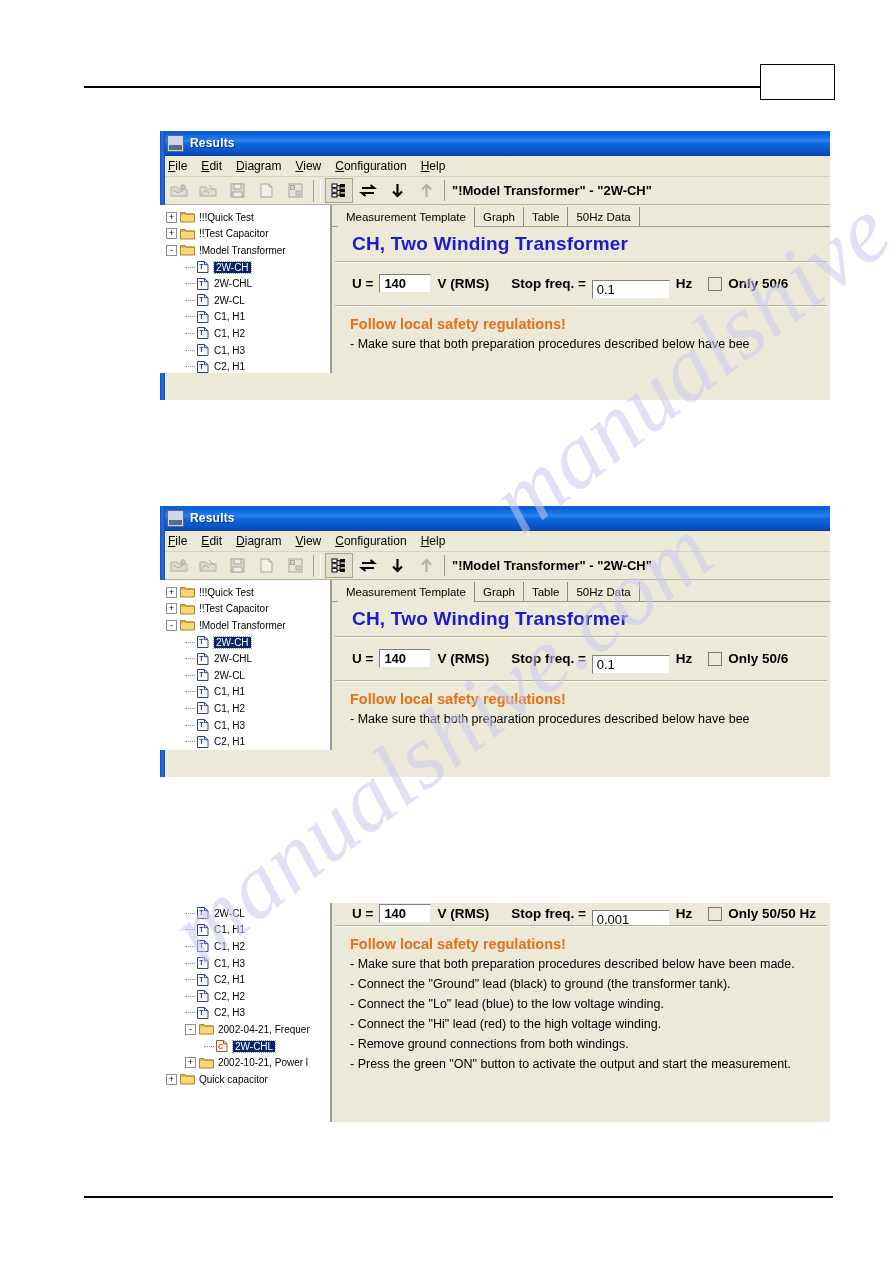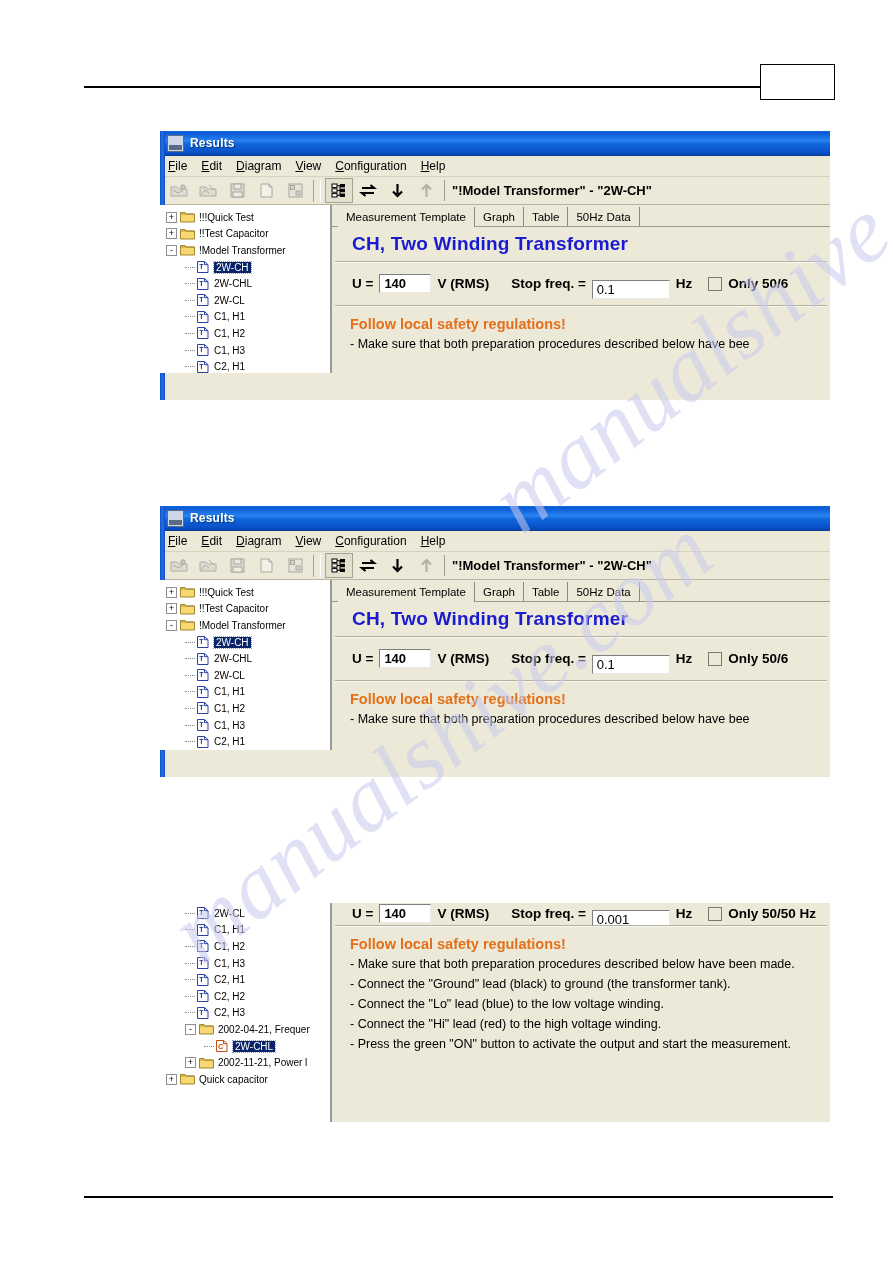--- a/index.html
+++ b/index.html
@@ -822,21 +822,21 @@
         </div>
         <div class="tree-row">
           <span class="indent" style="width: 23px;"></span>
           <span class="tree-toggle">+</span>
           <span class="folder-icon">
             <svg class="ico-svg" width="15" height="12" viewBox="0 0 15 12">
               <path d="M0.5 1.5h4.5l1.2 1.5h8.3v8H0.5z" fill="#f8d873" stroke="#9a7a1c" stroke-width="0.9"></path>
               <path d="M0.5 3h13.5" stroke="#9a7a1c" stroke-width="0.7" fill="none"></path>
             </svg>
           </span>
-          <span class="tree-label">2002-11-21, Power l</span>
+          <span class="tree-label">2002-10-21, Power l</span>
         </div>
         <div class="tree-row">
           <span class="indent" style="width: 4px;"></span>
           <span class="tree-toggle">+</span>
           <span class="folder-icon">
             <svg class="ico-svg" width="15" height="12" viewBox="0 0 15 12">
               <path d="M0.5 1.5h4.5l1.2 1.5h8.3v8H0.5z" fill="#f8d873" stroke="#9a7a1c" stroke-width="0.9"></path>
               <path d="M0.5 3h13.5" stroke="#9a7a1c" stroke-width="0.7" fill="none"></path>
             </svg>
           </span>
@@ -857,17 +857,18 @@
             <span class="chk"></span>
             <span>Only 50/50 Hz</span>
           </div>
         </div>
         <div class="hr-in"></div>
         <div class="safety">Follow local safety regulations!</div>
         <div class="bullet">- Make sure that both preparation procedures described below have been made.</div>
         <div class="bullet">- Connect the "Ground" lead (black) to ground (the transformer tank).</div>
         <div class="bullet">- Connect the "Lo" lead (blue) to the low voltage winding.</div>
         <div class="bullet">- Connect the "Hi" lead (red) to the high voltage winding.</div>
+        <div class="bullet">- Remove ground connections from both windings.</div>
         <div class="bullet">- Press the green "ON" button to activate the output and start the measurement.</div>
       </div>
     </div>
   </div>
 </div>
 
 </body></html>

